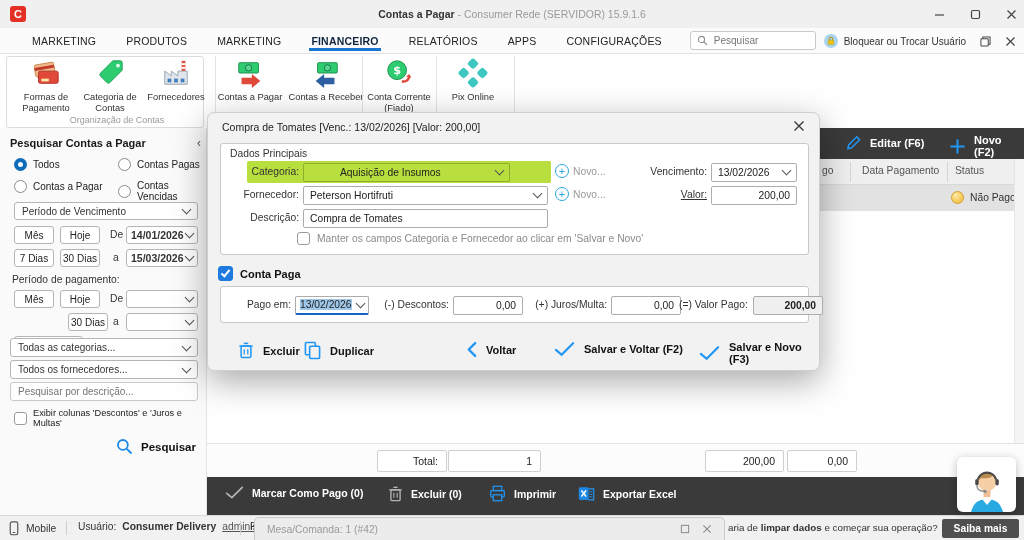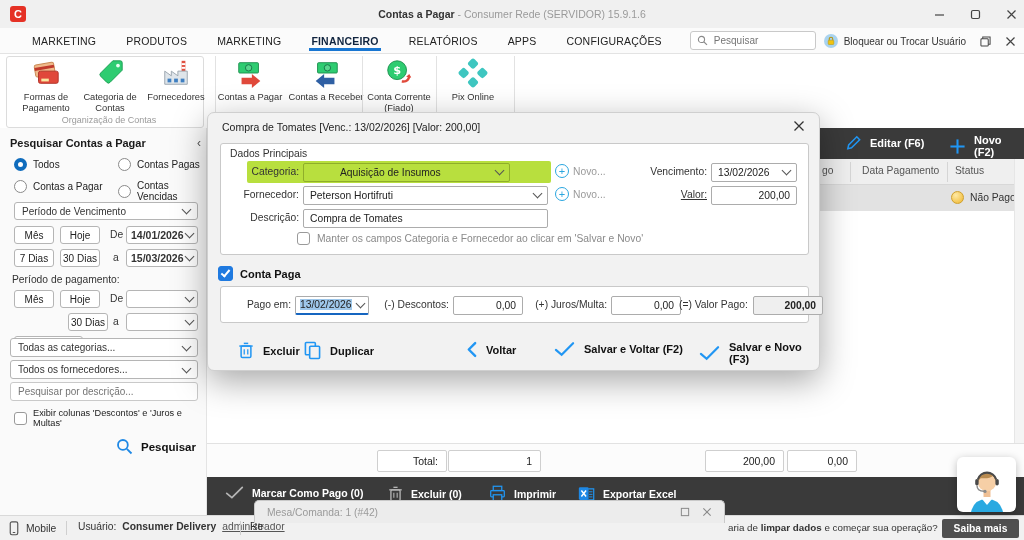--- a/index.html
+++ b/index.html
@@ -21,21 +21,21 @@
   .menu-item.active{font-weight:bold;color:#10243f;border-bottom:3px solid #1876d2;padding-bottom:1px;}
   .menu-search{display:flex;align-items:center;gap:4px;background:#fff;border:1px solid #c9c9c9;border-radius:3px;
                height:17px;width:112px;padding:0 6px;color:#8a8a8a;}
   .menu-search input{border:none;outline:none;background:transparent;font-size:10px;width:80px;
                      font-family:"Liberation Sans",sans-serif;color:#555;}
   .menu-right{position:absolute;right:8px;top:28px;height:26px;display:flex;align-items:center;gap:14px;}
   .lockline{display:flex;align-items:center;gap:6px;font-size:10px;color:#333;}
   
   .ribbon{left:0;top:54px;width:1024px;height:74px;background:#fff;}
   .group1{position:absolute;left:6px;top:2px;width:196px;height:70px;border:1px solid #dcdcdc;border-radius:3px;}
-  .group1-label{position:absolute;left:4px;bottom:2px;width:100%;text-align:center;font-size:9px;color:#9a9a9a;}
+  .group1-label{position:absolute;left:12px;bottom:2px;width:100%;text-align:center;font-size:9px;color:#9a9a9a;}
   .rib-item{position:absolute;top:4px;width:68px;display:flex;flex-direction:column;align-items:center;gap:2px;}
   .rib-item .lbl{font-size:9.3px;color:#333;text-align:center;line-height:1.15;}
   .rib-div{position:absolute;top:2px;width:1px;height:70px;background:#e2e2e2;}
   
   .sidebar{left:0;top:128px;width:207px;height:387px;background:#fafafa;border-right:1px solid #e4e4e4;box-sizing:border-box;}
   .sb-title{position:absolute;left:10px;top:9px;font-weight:bold;font-size:11px;color:#1a1a1a;}
   .sb-collapse{position:absolute;right:5px;top:8px;color:#555;font-size:12px;}
   .radio{width:13px;height:13px;border:1px solid #8a8a8a;border-radius:50%;background:#fff;box-sizing:border-box;flex:none;}
   .radio.on{border:4px solid #0f6cbd;}
   .rrow{position:absolute;display:flex;align-items:center;gap:6px;font-size:10px;color:#222;}
@@ -72,21 +72,21 @@
   .bottombar{left:207px;top:477px;width:817px;height:38px;background:#3a3a3a;}
   .bb-btn{position:absolute;top:8px;display:flex;align-items:center;gap:8px;color:#fff;font-weight:bold;font-size:10.5px;}
   
   .statusbar{left:0;top:515px;width:1024px;height:25px;background:#f1f1f1;border-top:1px solid #d9d9d9;box-sizing:border-box;}
   .st-item{position:absolute;top:5px;display:flex;align-items:center;gap:6px;font-size:10.3px;color:#333;}
   .st-sep{position:absolute;top:5px;width:1px;height:14px;background:#cfcfcf;}
   .st-link{color:#555;text-decoration:underline;}
   .promo{position:absolute;left:728px;top:6px;width:212px;font-size:9.8px;color:#333;white-space:nowrap;overflow:hidden;}
   .saiba{position:absolute;left:942px;top:3px;width:77px;height:19px;background:#4f4f4f;color:#fff;font-weight:bold;
          font-size:10.3px;display:flex;align-items:center;justify-content:center;border-radius:2px;}
-  .st-card{position:absolute;left:254px;top:500px;width:471px;height:23px;background:#ececec;border:1px solid #c9c9c9;
+  .st-card{position:absolute;left:254px;top:517px;width:471px;height:23px;background:#ececec;border:1px solid #c9c9c9;
            border-bottom:none;border-radius:5px 5px 0 0;box-sizing:border-box;display:flex;align-items:center;z-index:30;}
   .st-card .txt{margin-left:12px;font-size:10.3px;color:#9a9a9a;flex:1;}
   .st-card .ic{width:22px;display:flex;justify-content:center;color:#8a8a8a;}
   
   .modal{left:207px;top:112px;width:613px;height:259px;background:#f2f2f2;border:1px solid #cfcfcf;border-radius:7px;
          box-shadow:0 10px 34px rgba(0,0,0,.35);z-index:20;box-sizing:border-box;}
   .dlg-title{position:absolute;left:14px;top:8px;font-size:10.5px;color:#222;}
   .dlg-close{position:absolute;right:14px;top:7px;}
   .groupbox{position:absolute;background:#fff;border:1px solid #c9c9c9;border-radius:3px;box-sizing:border-box;}
   .legend{position:absolute;left:9px;top:4px;font-size:10.3px;color:#333;}

